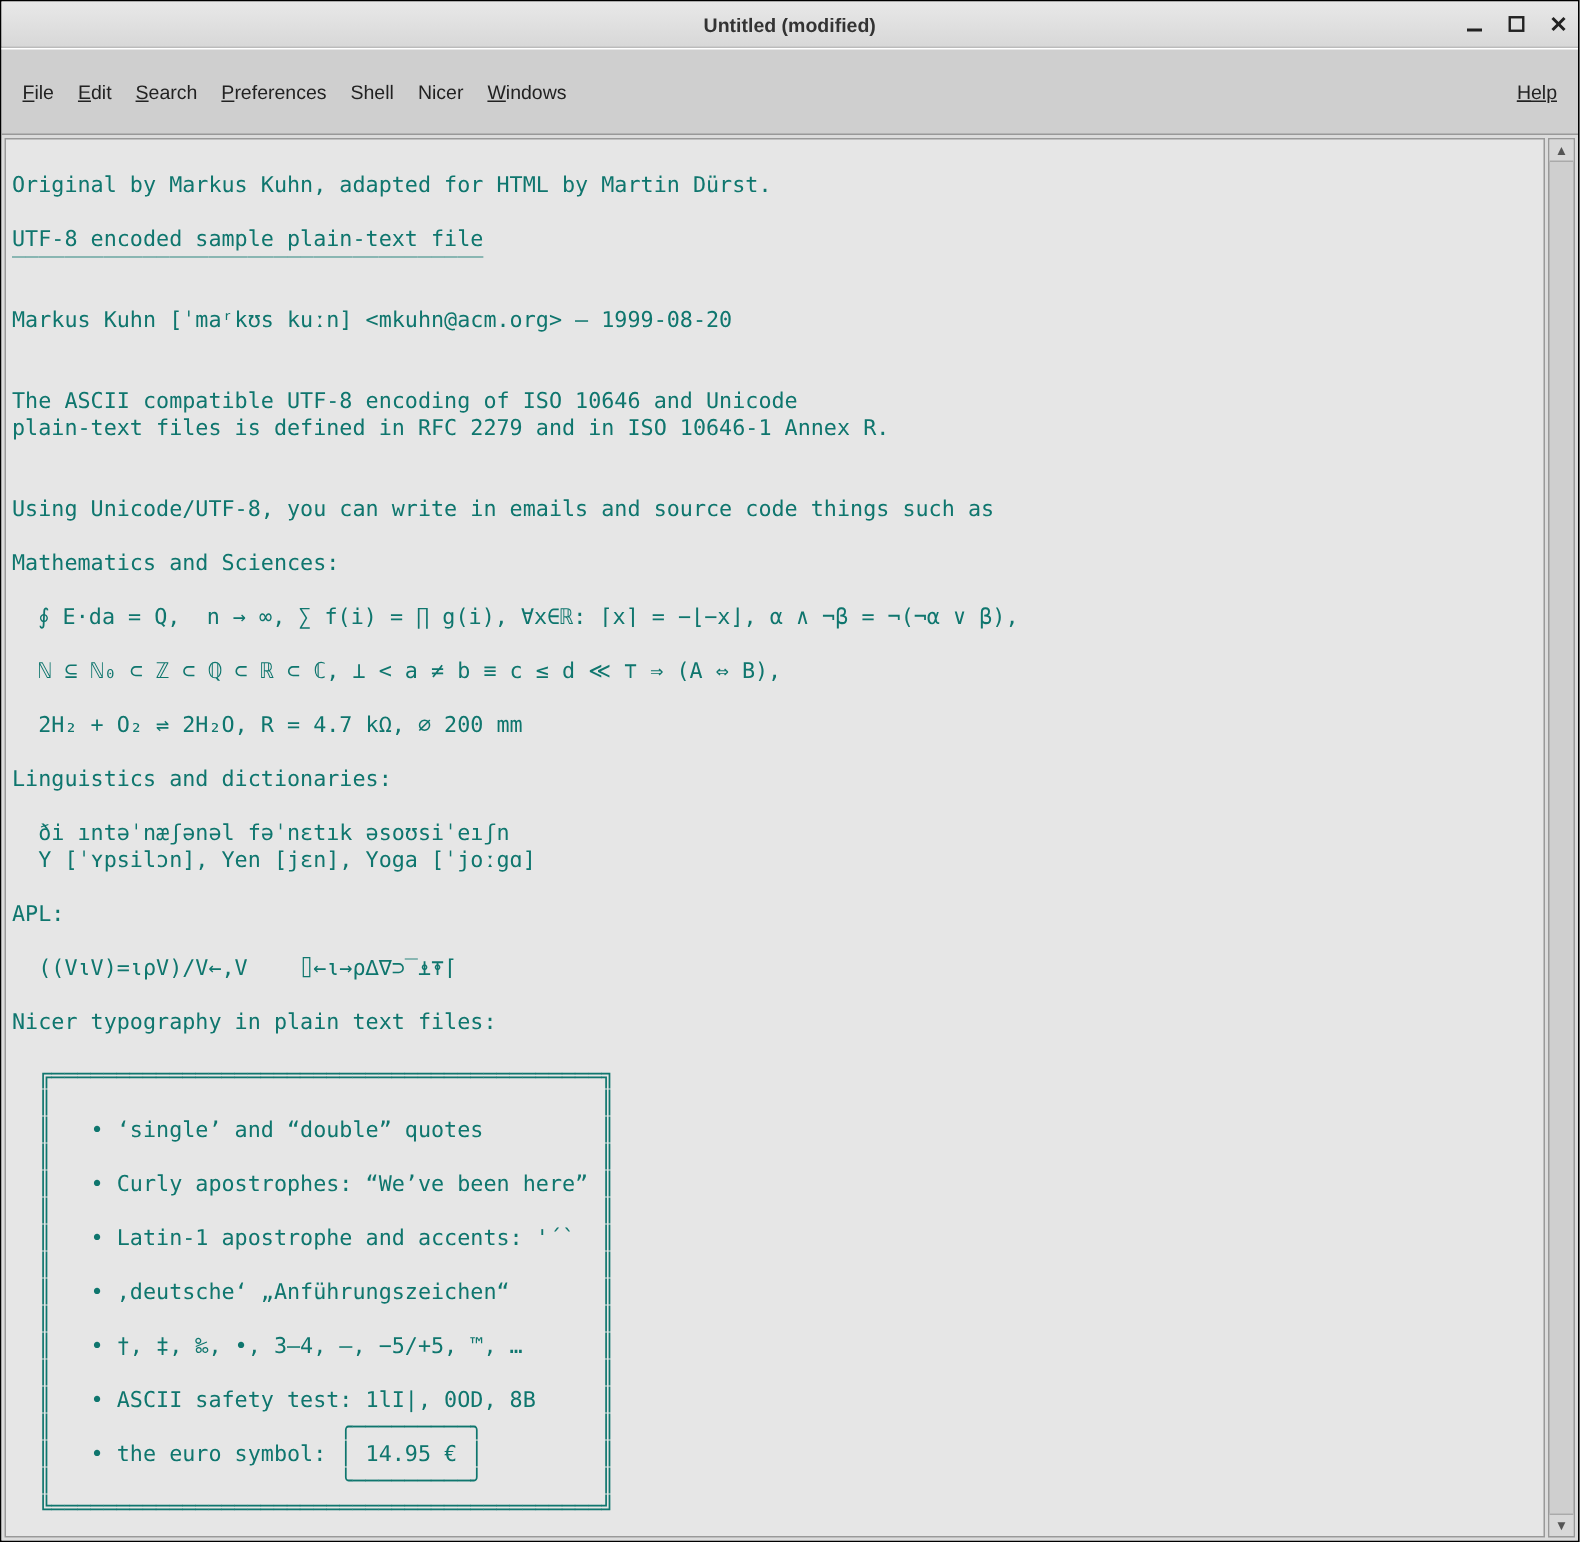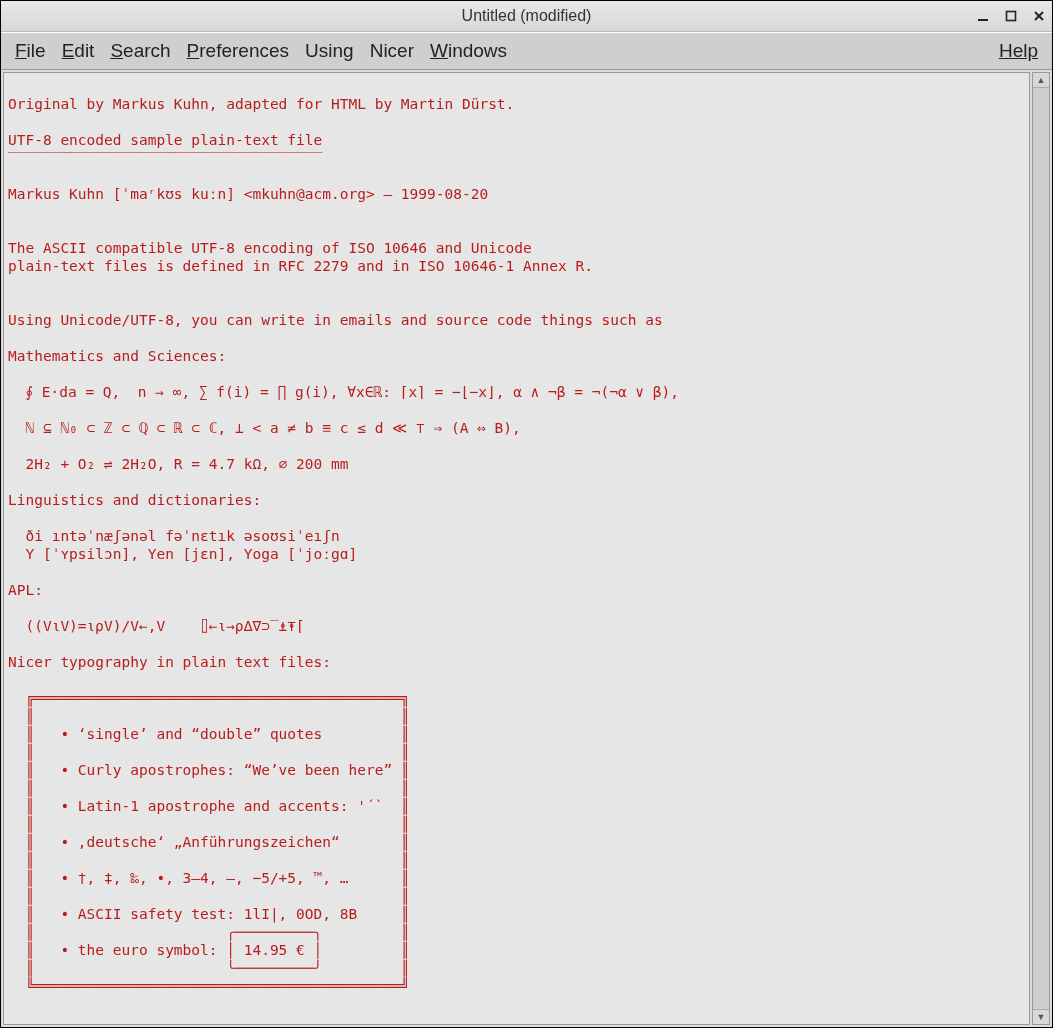--- a/index.html
+++ b/index.html
@@ -23,22 +23,22 @@
   .titlebar {
     height: 30px;
     background: linear-gradient(#e8e8e8, #d8d8d8);
     display: flex;
     align-items: center;
     justify-content: center;
     position: relative;
     border-bottom: 1px solid #bbb;
   }
   .titlebar .title {
-    font-weight: normal;
-    font-size: 16px;
+    font-weight: bold;
+    font-size: 13px;
     color: #333;
   }
   .titlebar .ctrls {
     position: absolute;
     right: 6px;
     top: 0;
     height: 30px;
     display: flex;
     align-items: center;
     gap: 14px;
@@ -52,22 +52,22 @@
     cursor: pointer;
     color: #222;
   }
   .menubar {
     height: 24px;
     background: #cfcfcf;
     border-top: 1px solid #fff;
     border-bottom: 1px solid #999;
     display: flex;
     align-items: center;
-    padding: 6px 6px;
-    font-size: 19px;
+    padding: 16px 6px;
+    font-size: 13px;
     color: #222;
     position: relative;
   }
   .menubar .menu {
     padding: 2px 8px;
     cursor: pointer;
   }
   .menubar .menu .u {
     text-decoration: underline;
   }
@@ -84,21 +84,21 @@
   .text-pane {
     flex: 1;
     background: #e6e6e6;
     border: 1px solid #999;
     margin: 2px;
     padding: 4px 4px;
     font-family: "DejaVu Sans Mono", "Menlo", "Consolas", monospace;
     font-size: 14.5px;
     line-height: 18px;
     white-space: pre;
-    color: #b91c1c;
+    color: #0f766e;
     overflow: hidden;
     position: relative;
   }
   .scrollbar {
     width: 16px;
     background: #cfcfcf;
     border: 1px solid #999;
     margin: 2px 2px 2px 0;
     position: relative;
   }
@@ -141,21 +141,21 @@
           </svg>
       </span>
     </div>
   </div>
 
   <div class="menubar">
     <span class="menu"><span class="u">F</span>ile</span>
     <span class="menu"><span class="u">E</span>dit</span>
     <span class="menu"><span class="u">S</span>earch</span>
     <span class="menu"><span class="u">P</span>references</span>
-    <span class="menu">Using</span>
+    <span class="menu">Shell</span>
     <span class="menu">Nicer</span>
     <span class="menu"><span class="u">W</span>indows</span>
     <span class="menu menu-right"><span class="u">H</span>elp</span>
   </div>
 
   <div class="content-area">
     <div class="text-pane">
 Original by Markus Kuhn, adapted for HTML by Martin Dürst.
 
 UTF-8 encoded sample plain-text file

